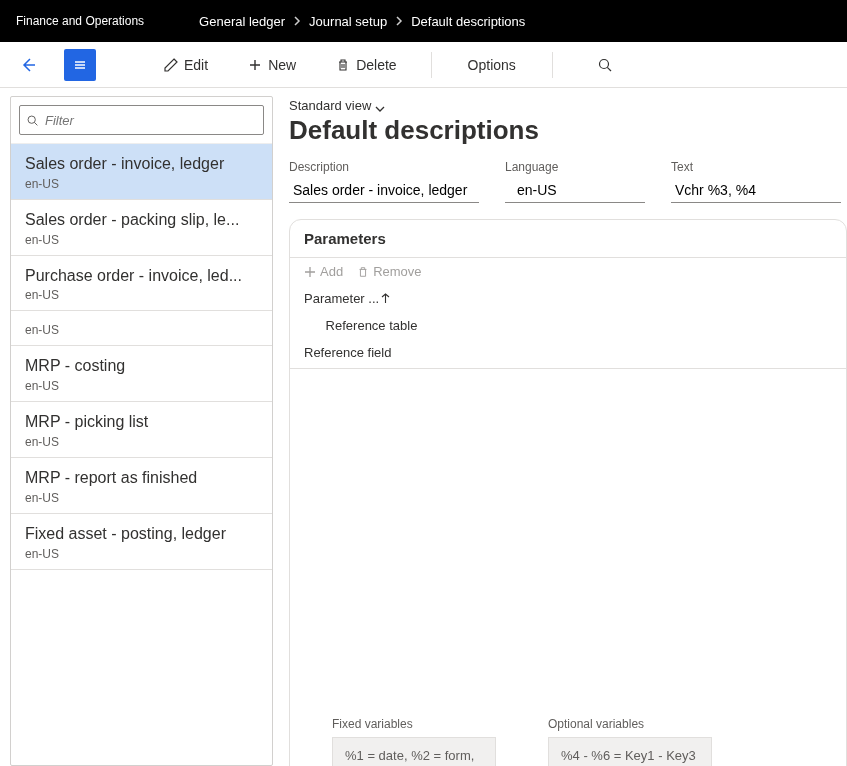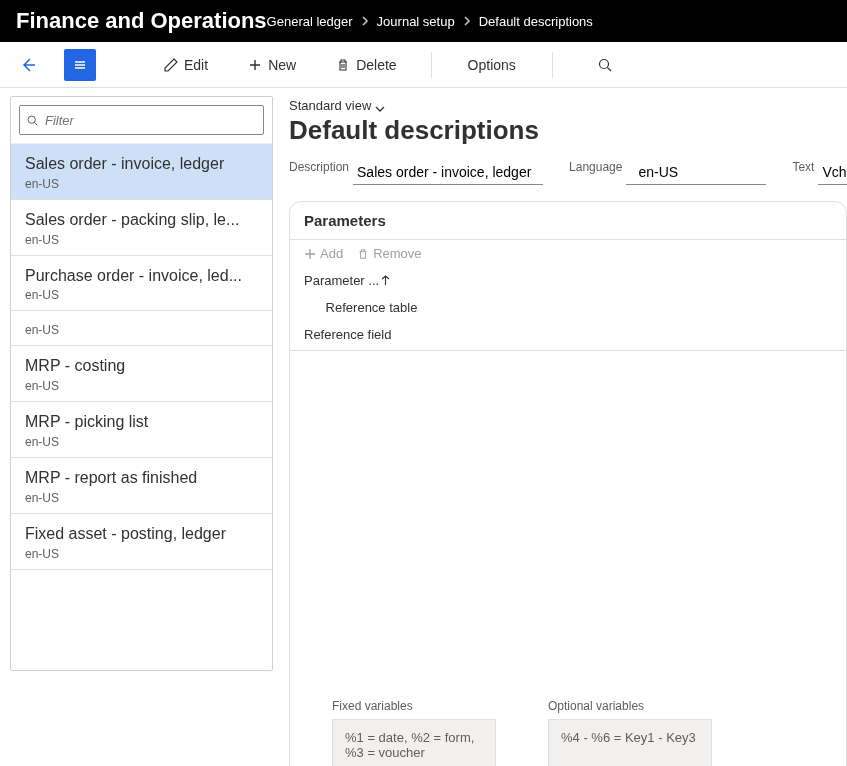--- a/index.html
+++ b/index.html
@@ -15,22 +15,23 @@
   
   .header-bar {
     background: #000;
     color: #fff;
     height: 42px;
     display: flex;
     align-items: center;
     padding: 0 16px;
   }
   .app-title {
-    font-weight: 700;
-    font-size: 22px;
+    font-weight: 400;
+    font-size: 12px;
+    margin-right: 55px;
   }
   .breadcrumb {
     display: flex;
     align-items: center;
     font-size: 13px;
     gap: 8px;
   }
   .breadcrumb-sep {
     color: #ccc;
     font-size: 12px;
@@ -79,21 +80,21 @@
   .main {
     display: flex;
     height: calc(100% - 42px - 46px);
   }
   
   .list-pane {
     width: 263px;
     border: 1px solid #d2d0ce;
     border-radius: 2px;
     margin: 8px 0 0 10px;
-    height: 575px;
+    height: 670px;
     overflow: hidden;
     background: #fff;
   }
   .filter-row {
     padding: 8px;
     border-bottom: 1px solid #eee;
   }
   .filter-input-wrap {
     display: flex;
     align-items: center;
@@ -150,21 +151,21 @@
     font-weight: 600;
     margin: 2px 0 14px 0;
   }
   .fields-row {
     display: flex;
     gap: 26px;
     margin-bottom: 16px;
   }
   .field {
     display: flex;
-    flex-direction: row;
+    flex-direction: column;
     gap: 4px;
   }
   .field-label {
     font-size: 12px;
     color: #605e5c;
   }
   .field-input {
     border: none;
     border-bottom: 1px solid #8a8886;
     padding: 4px 2px 4px 4px;

